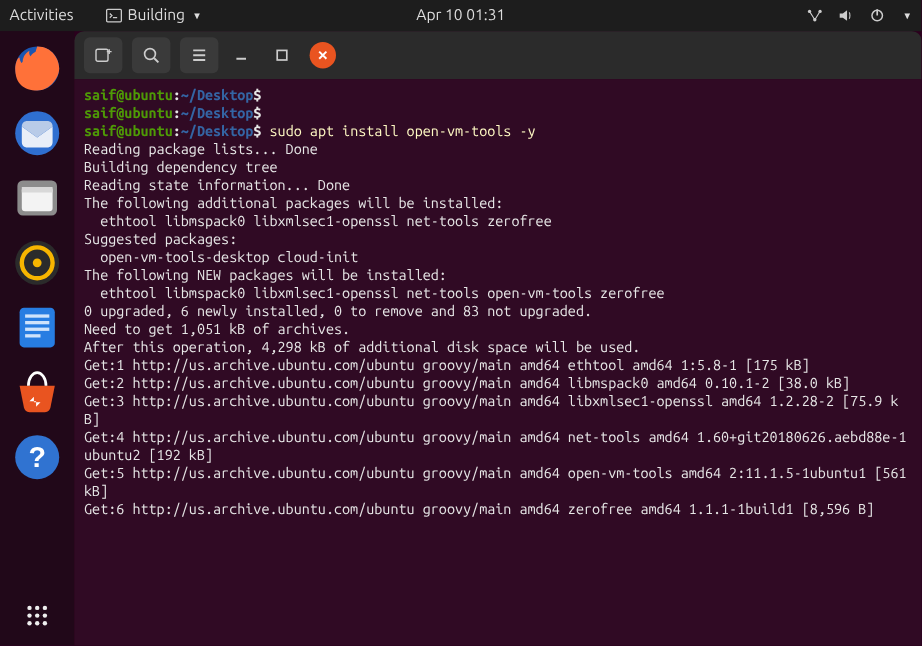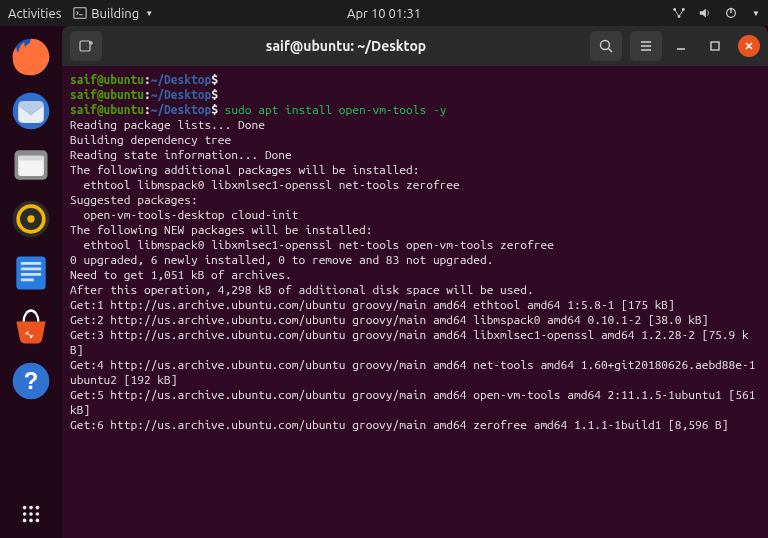--- a/index.html
+++ b/index.html
@@ -14,21 +14,21 @@
     .topbar {
       height: 26px;
       background: #1d1d1d;
       color: #ddd;
       display: flex;
       align-items: center;
       font-size: 13px;
       padding: 0 8px;
       justify-content: space-between;
     }
-    .topbar-left { display: flex; align-items: center; gap: 12px; }
+    .topbar-left { display: flex; align-items: center; gap: 27px; }
     .topbar-center { position: absolute; left: 50%; transform: translateX(-50%); }
     .topbar-right { display: flex; align-items: center; gap: 12px; }
     .top-item { display: flex; align-items: center; gap: 4px; cursor: pointer; }
     .tri-down { font-size: 8px; margin-left: 2px; }
     .icn { display: inline-flex; width: 14px; height: 14px; }
     .dock {
       position: absolute;
       left: 0;
       top: 26px;
       width: 62px;
@@ -115,21 +115,21 @@
       font-size: 12px;
       line-height: 1.25;
       color: #e6e6e6;
       overflow: hidden;
       white-space: pre-wrap;
       word-break: break-all;
     }
     .prompt-user { color: #4e9a06; font-weight: bold; }
     .prompt-path { color: #3465a4; font-weight: bold; }
     .prompt-sep { color: #e6e6e6; font-weight: bold;}
-    .cmd { color: #22c55e; }
+    .cmd { color: #fef9c3; }
     .line { display: block; }
   </style>
 </head>
 <body>
 
 <div class="topbar">
   <div class="topbar-left">
     <span class="top-item">Activities</span>
     <span class="top-item">
       <span class="icn">
@@ -235,21 +235,20 @@
 
 <div class="window">
   <div class="titlebar">
     <div class="tb-btn">
       <svg viewBox="0 0 16 16" width="16" height="16">
           <rect x="2" y="3" width="10" height="10" rx="1.5" fill="none" stroke="#ccc" stroke-width="1.2"></rect>
           <line x1="11" y1="5" x2="15" y2="5" stroke="#ccc" stroke-width="1.2"></line>
           <line x1="13" y1="3" x2="13" y2="7" stroke="#ccc" stroke-width="1.2"></line>
         </svg>
     </div>
-    <div class="tb-title">saif@ubuntu: ~/Desktop</div>
     <div class="tb-btn">
       <svg viewBox="0 0 16 16" width="16" height="16">
           <circle cx="7" cy="7" r="4.5" fill="none" stroke="#ccc" stroke-width="1.4"></circle>
           <line x1="10.5" y1="10.5" x2="14" y2="14" stroke="#ccc" stroke-width="1.6"></line>
         </svg>
     </div>
     <div class="tb-btn">
       <svg viewBox="0 0 16 16" width="16" height="16">
           <line x1="3" y1="4" x2="13" y2="4" stroke="#ccc" stroke-width="1.6"></line>
           <line x1="3" y1="8" x2="13" y2="8" stroke="#ccc" stroke-width="1.6"></line>

